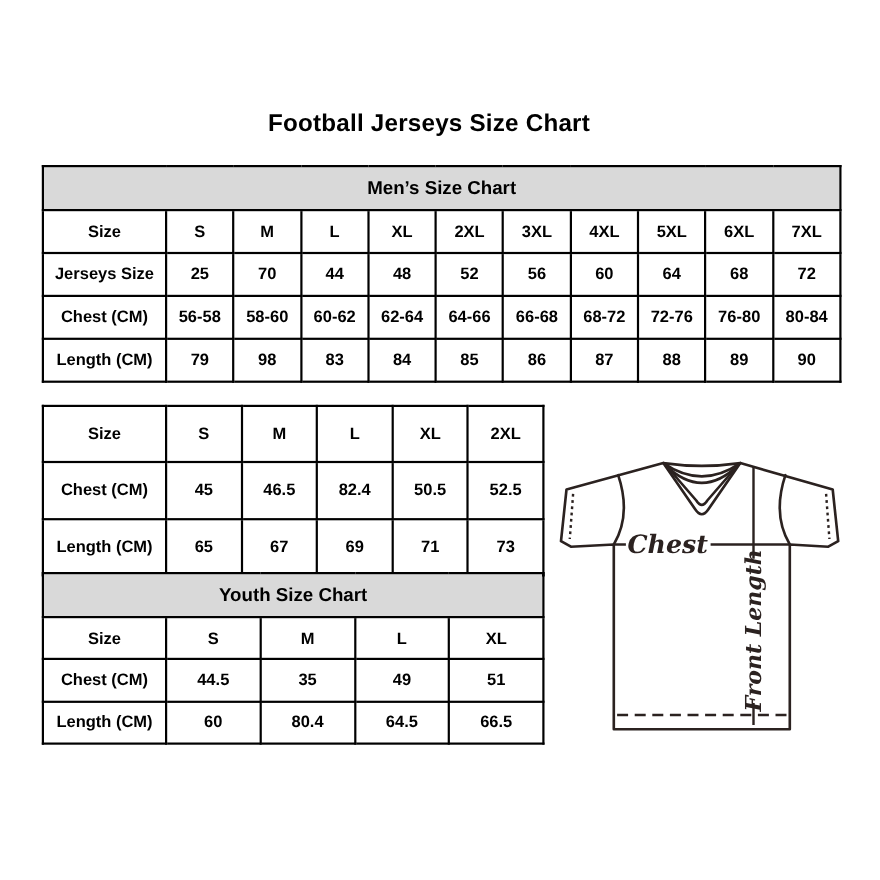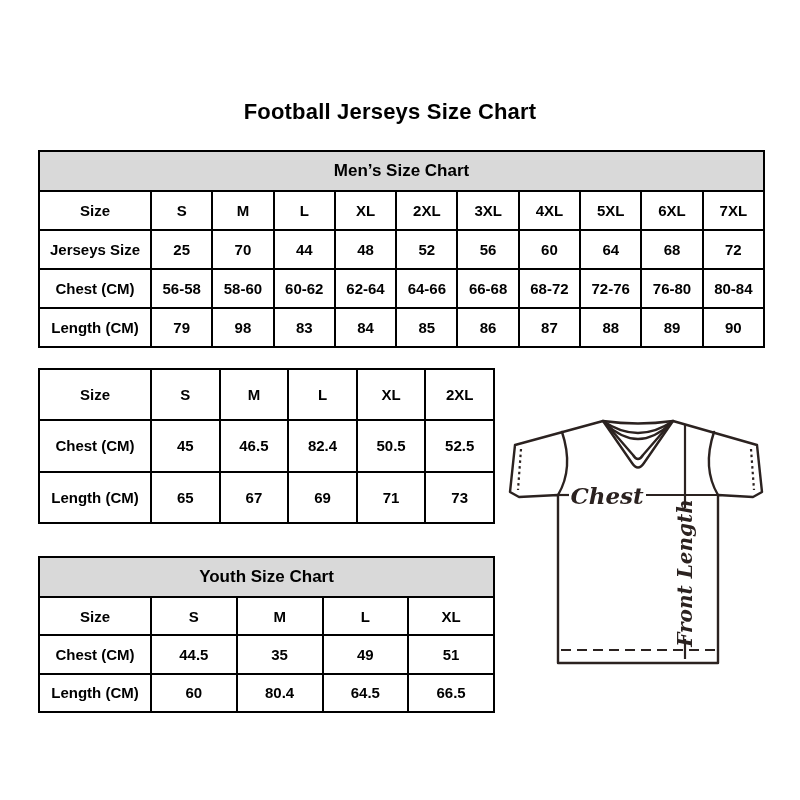--- a/index.html
+++ b/index.html
@@ -17,21 +17,21 @@
     left: 0; top: 99px;
     width: 780px;
     text-align: center;
     font-size: 22px;
     font-weight: bold;
     letter-spacing: 0.2px;
   }
   .table-wrap { position: absolute; }
   #men-wrap   { left: 38px; top: 150px; width: 727px; height: 198px; }
   #women-wrap { left: 38px; top: 368px; width: 457px; height: 156px; }
-  #youth-wrap { left: 38px; top: 556px; width: 457px; height: 157px; }
+  #youth-wrap { left: 38px; top: 520px; width: 457px; height: 157px; }
 
   table.size-table {
     width: 100%; height: 100%;
     border-collapse: collapse;
     table-layout: fixed;
     font-family: "Liberation Sans", sans-serif;
   }
   table.size-table td {
     border: 2px solid #000;
     text-align: center;

